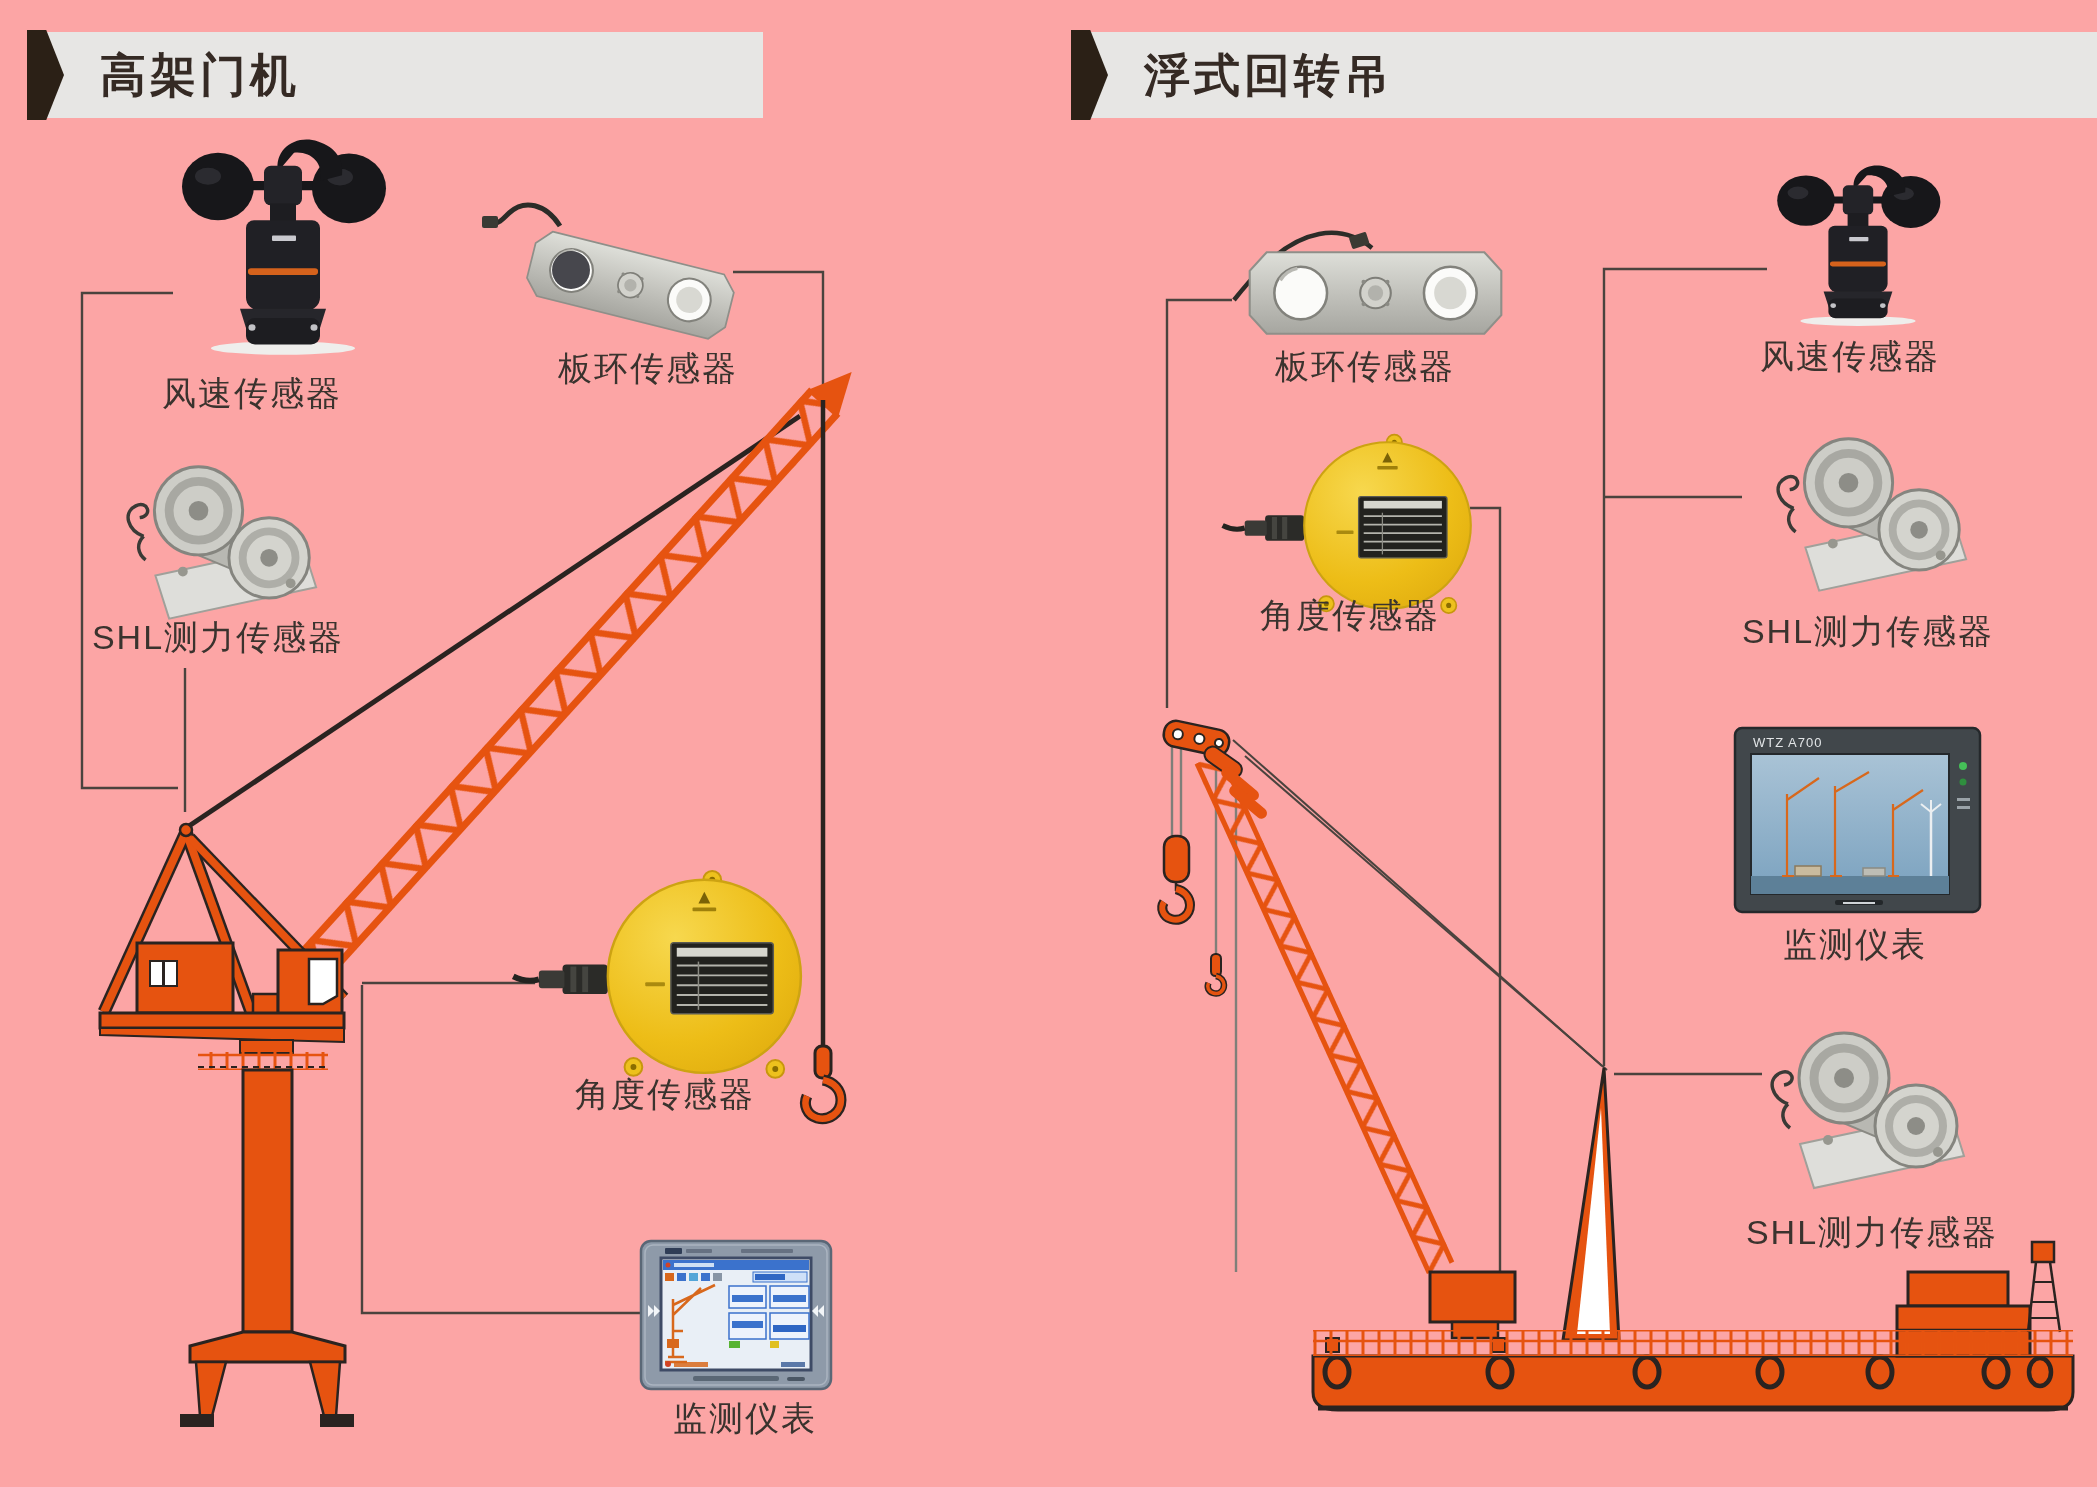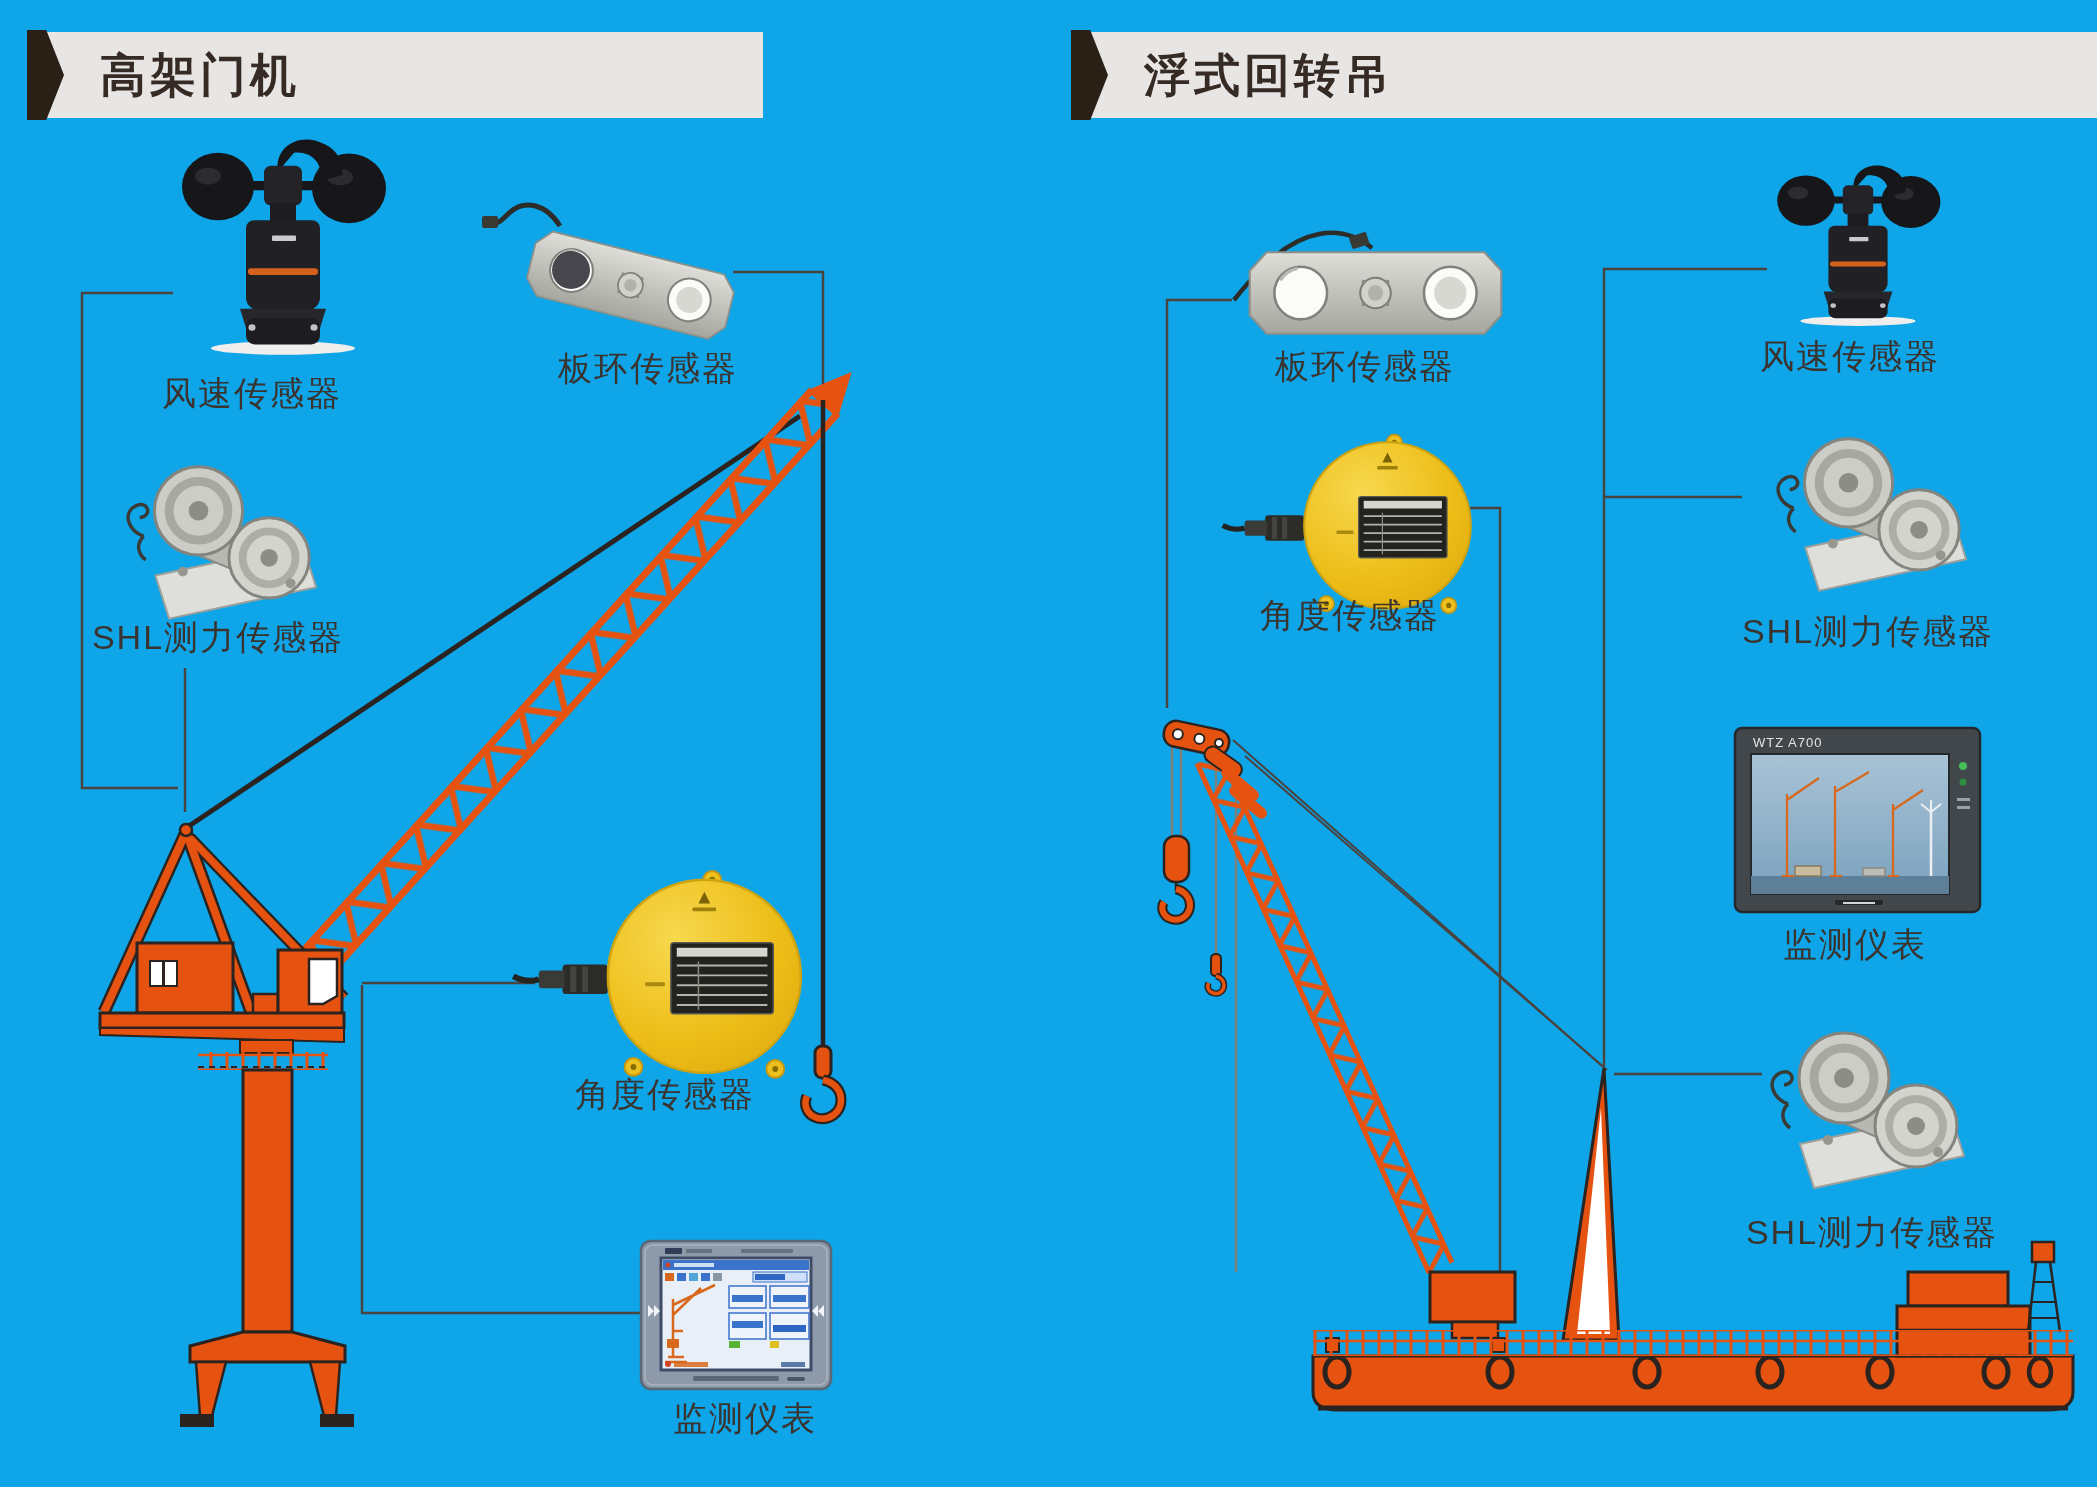--- a/index.html
+++ b/index.html
@@ -1,18 +1,18 @@
 <!DOCTYPE html>
 <html><head>
 <meta charset="utf-8">
 <style>
   html,body{margin:0;padding:0;background:#ffffff;}
   body{width:2097px;height:1487px;position:relative;overflow:hidden;
        font-family:"Liberation Sans",sans-serif;}
-  .stage{position:absolute;inset:0;width:2097px;height:1487px;background:#0ea5e9;}
+  .stage{position:absolute;inset:0;width:2097px;height:1487px;background:#fca5a5;}
   .banner{position:absolute;top:32px;height:86px;background:#e7e6e4;display:flex;align-items:center;}
   .banner-left{left:27px;width:736px;}
   .banner-right{left:1071px;width:1075px;}
   .banner .title{font-size:46px;font-weight:700;color:#352a24;letter-spacing:4px;padding-left:73px;line-height:1;}
   .arrow{position:absolute;top:30px;width:37px;height:90px;background:#2b2016;
          clip-path:polygon(0 0,52% 0,100% 50%,52% 100%,0 100%);z-index:3;}
   .arrow-left{left:27px;}
   .arrow-right{left:1071px;}
   .lbl{position:absolute;transform:translateX(-50%);font-size:34px;color:#3a332e;
        white-space:nowrap;letter-spacing:2px;line-height:1.2;}

